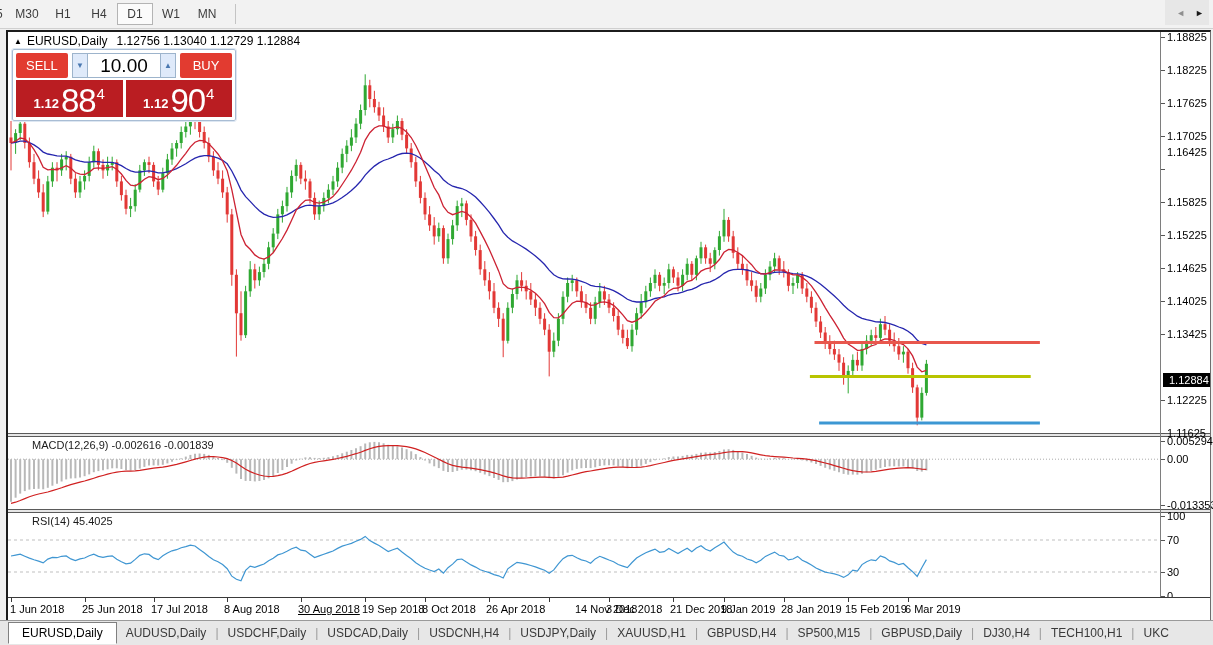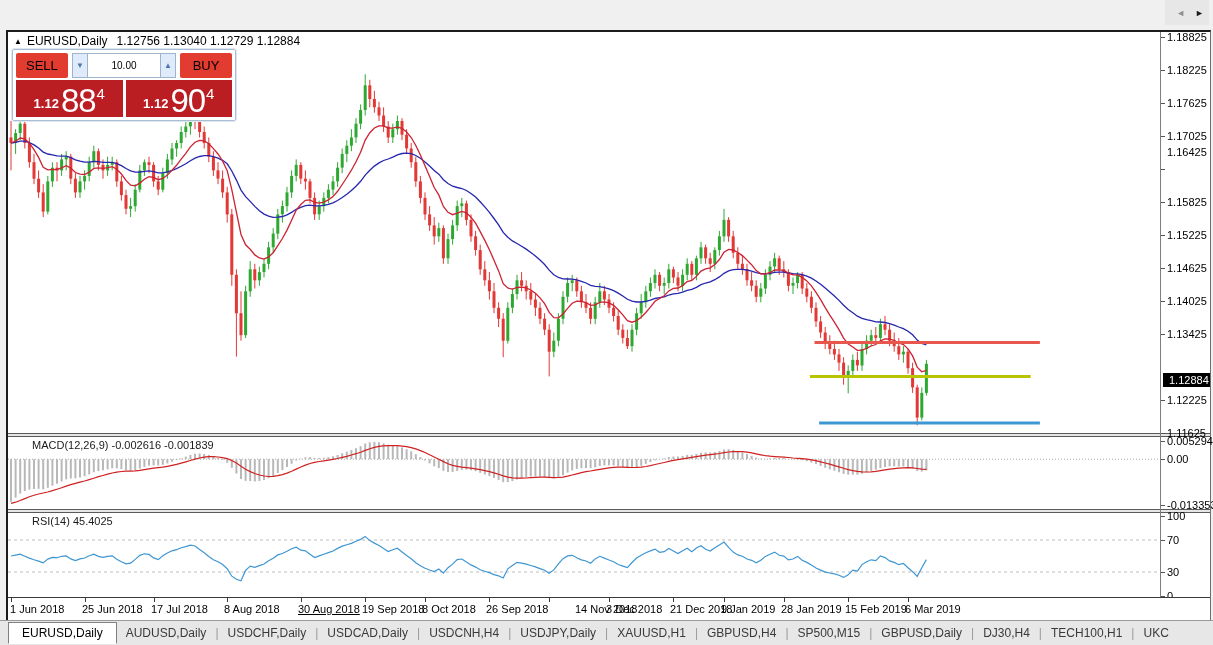--- a/index.html
+++ b/index.html
@@ -25,27 +25,27 @@
   #splitter1{top:401px;} #splitter2{top:477px;}
   .pane-label{position:absolute;left:4px;top:2px;font-size:11px;color:#1a1a1a;z-index:4;padding-left:20px;}
   
   .sym-header{position:absolute;left:6px;top:2px;z-index:6;font-size:12px;color:#000;display:flex;align-items:center;}
   .sym-header .tri{font-size:8px;margin-right:5px;}
   .sym-header .quotes{margin-left:9px;}
   
   .trade-widget{position:absolute;left:4px;top:17px;width:224px;z-index:7;background:#fff;
     border:1px solid #a9bdd4;outline:1px solid #dde7f2;border-radius:2px;padding:3px;}
   .tw-row1{display:flex;height:25px;}
-  .btn-sell,.btn-buy{width:55px;background:#e23b30;color:#000000;font-size:13px;text-align:center;
+  .btn-sell,.btn-buy{width:55px;background:#e23b30;color:#ffffff;font-size:13px;text-align:center;
     line-height:25px;border-radius:2px;cursor:pointer;}
   .btn-sell{margin-right:4px;} .btn-buy{margin-left:4px;}
   .spin{width:17px;background:#dfeafa;border:1px solid #9db4cc;color:#4a78b0;font-size:8px;
         text-align:center;line-height:23px;cursor:pointer;}
   .vol{width:72px;flex:1;border:1px solid #9db4cc;border-left:none;border-right:none;
-       text-align:center;font-size:10px;color:#000;background:#fff;outline:none;}
+       text-align:center;font-size:19px;color:#000;background:#fff;outline:none;}
   .tw-row2{display:flex;height:37px;margin-top:2px;}
   .price-panel{flex:1;background:#ba1d22;color:#fff;display:flex;align-items:flex-end;
                justify-content:center;padding-bottom:2px;}
   .price-panel.left{margin-right:3px;}
   .pp-small{font-size:13px;font-weight:bold;margin:0 2px 4px 0;}
   .pp-big{font-size:33px;line-height:29px;letter-spacing:-1px;}
   .pp-sup{font-size:15px;margin:0 0 13px 1px;}
   
   #axis-line{position:absolute;left:1152px;top:0;height:565px;width:0;border-left:1px solid #7e7e7e;}
   #price-axis{position:absolute;left:1153px;top:0;width:50px;height:565px;}
@@ -68,20 +68,30 @@
   .tab-arrows{position:absolute;right:4px;top:0;height:25px;display:flex;align-items:center;
               background:#e7e7e7;padding-left:6px;}
   .tab-arrow{font-size:9px;padding:0 5px;cursor:pointer;}
   .tab-arrow.dim{color:#8f8f8f;} .tab-arrow.dark{color:#1a1a1a;}
 </style>
 </head>
 <body>
 
 <div class="screen">
 
+  <div class="toolbar" id="tf-toolbar">
+      <div class="tf-btn cut">M15</div>
+      <div class="tf-btn">M30</div>
+      <div class="tf-btn">H1</div>
+      <div class="tf-btn">H4</div>
+      <div class="tf-btn active">D1</div>
+      <div class="tf-btn">W1</div>
+      <div class="tf-btn">MN</div>
+      <div class="tf-sep"></div>
+    </div>
 
   <div class="chart-window">
 
     <div class="pane" id="main-pane">
       <svg id="main-svg" width="1152" height="401">
           <g>
             <line x1="3" x2="3" y1="89.0" y2="138.4" stroke="#e23836" stroke-width="1"></line>
             <rect x="1.5" y="105.5" width="3" height="5.5" fill="#e23836"></rect>
             <line x1="7.6" x2="7.6" y1="97.2" y2="121.9" stroke="#2fa832" stroke-width="1"></line>
             <rect x="6.1" y="101.1" width="3" height="9.9" fill="#2fa832"></rect>
@@ -790,21 +800,21 @@
         <div class="da-label" style="left: 143px;">17 Jul 2018</div>
         <div class="da-tick" style="left: 219px;"></div>
         <div class="da-label" style="left: 216px;">8 Aug 2018</div>
         <div class="da-tick" style="left: 293px;"></div>
         <div class="da-label" style="left: 290px; text-decoration: underline;">30 Aug 2018</div>
         <div class="da-tick" style="left: 357px;"></div>
         <div class="da-label" style="left: 354px;">19 Sep 2018</div>
         <div class="da-tick" style="left: 417px;"></div>
         <div class="da-label" style="left: 414px;">8 Oct 2018</div>
         <div class="da-tick" style="left: 481px;"></div>
-        <div class="da-label" style="left: 478px;">26 Sep 2018</div>
+        <div class="da-label" style="left: 478px;">26 Apr 2018</div>
         <div class="da-tick" style="left: 541px;"></div>
         <div class="da-label" style="left: 538px; margin-left: 29px;">14 Nov 2018</div>
         <div class="da-tick" style="left: 601px;"></div>
         <div class="da-label" style="left: 598px;">3 Dec 2018</div>
         <div class="da-tick" style="left: 665px;"></div>
         <div class="da-label" style="left: 662px;">21 Dec 2018</div>
         <div class="da-tick" style="left: 716px;"></div>
         <div class="da-label" style="left: 713px;">9 Jan 2019</div>
         <div class="da-tick" style="left: 776px;"></div>
         <div class="da-label" style="left: 773px;">28 Jan 2019</div>

